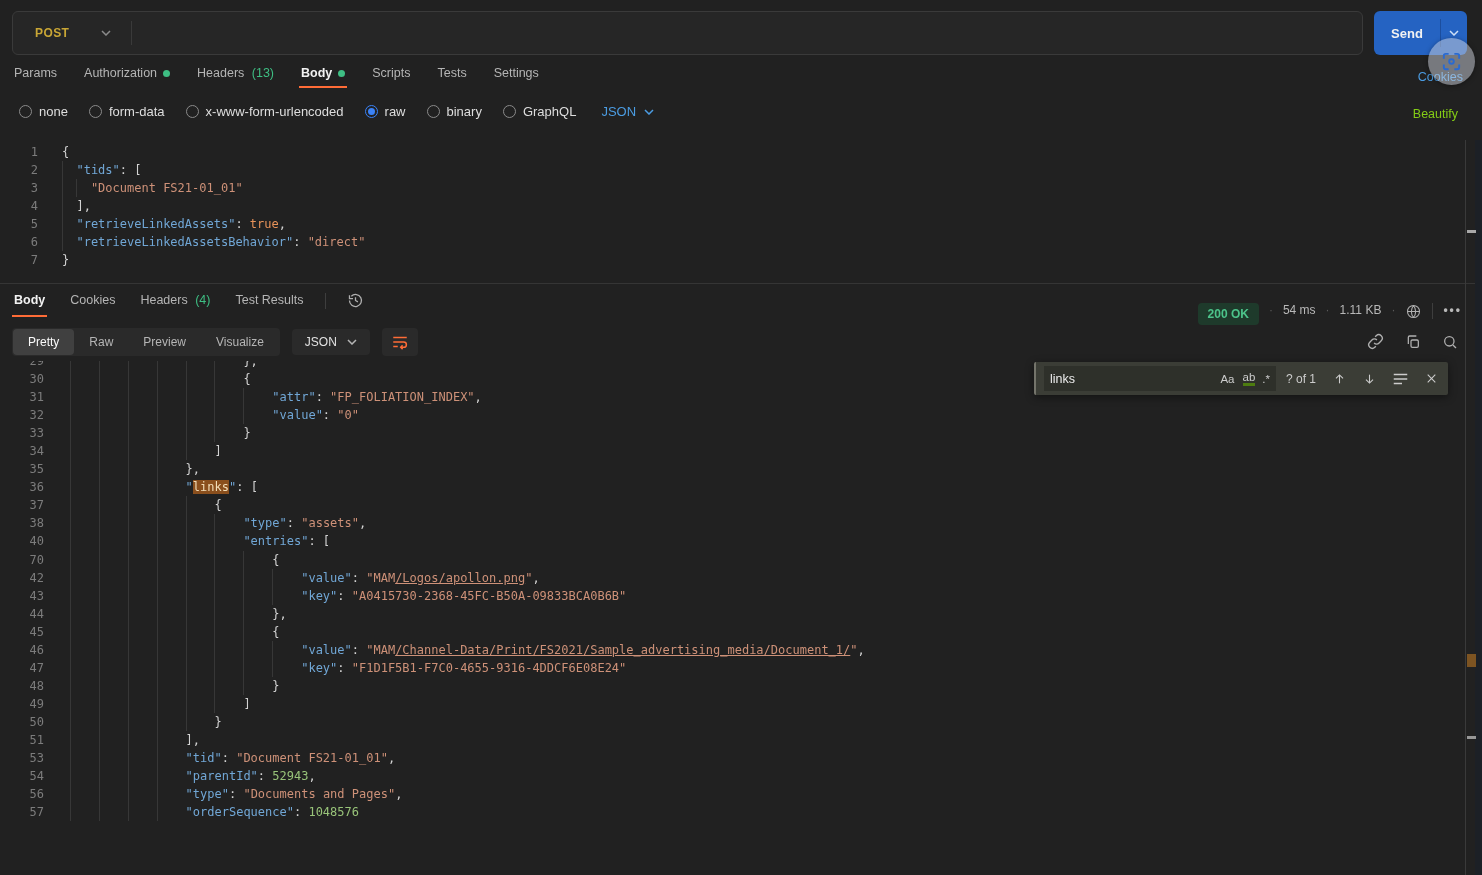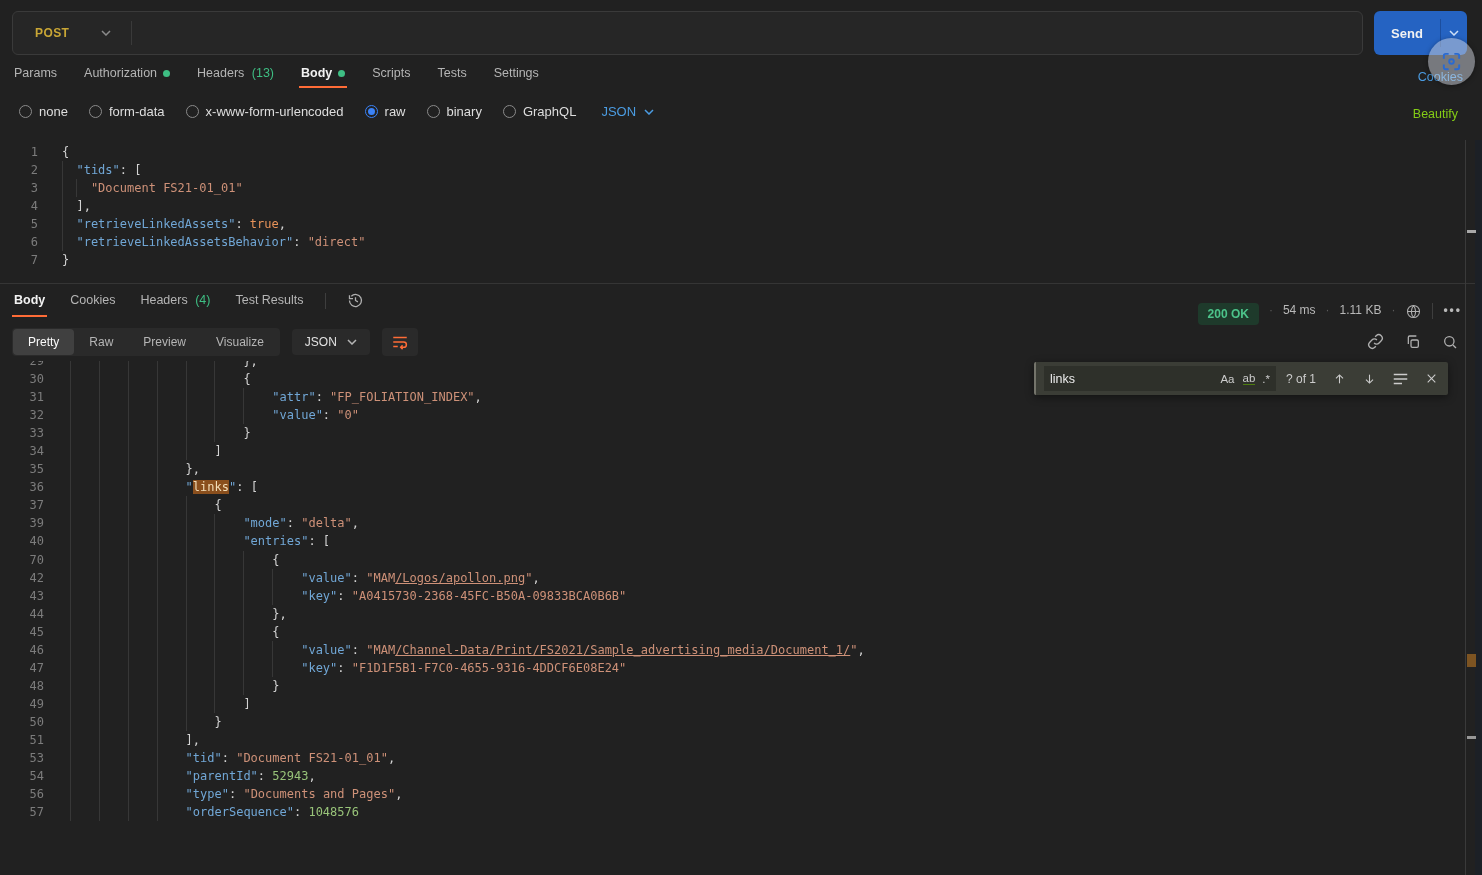--- a/index.html
+++ b/index.html
@@ -103,21 +103,21 @@
   .icon-btn { display:flex; cursor:pointer; }
 
   
   .find { position:absolute; left:1034px; top:362px; width:414px; height:33px; background:#3b3d36;
           border-left:2px solid #74746b; border-radius:2px; display:flex; align-items:center;
           box-shadow:0 2px 8px rgba(0,0,0,0.45); z-index:20; }
   .find-input { margin-left:8px; width:232px; height:25px; background:#2e302a; display:flex;
                 align-items:center; padding:0 6px; font-size:12.5px; color:#ececec; }
   .find-query { flex:1; }
   .find-opt { color:#cccccc; font-size:11.5px; margin-left:7px; cursor:pointer; }
-  .find-opt.ww { border-bottom:1px solid #4d7c0f;margin-left:8px; }
+  .find-opt.ww { border-bottom:3px solid #4d7c0f;margin-left:8px; }
   .find-count { margin-left:10px; color:#cccccc; font-size:12px; white-space:nowrap; }
   .find-actions { margin-left:auto; margin-right:10px; display:flex; gap:17px; align-items:center; }
 
   
   .ruler { position:absolute; left:1465px; top:140px; width:10px; height:735px;
            border-left:1px solid #3a3a3a; z-index:10; }
   .right-strip { position:absolute; left:1475px; top:140px; width:7px; height:735px; background:#1c2026; }
   .mark { position:absolute; left:1467px; width:9px; }
   .mark-cursor1 { top:230px; height:3px; background:#a8a8a8; }
   .mark-find { top:654px; height:13px; background:#7d5422; }
@@ -329,21 +329,21 @@
     <div class="inner code-pane resp" id="resp-editor">
         <div class="code-line"><span class="ln">29</span><span class="code"><span class="ind" style="width: 24ch;"></span><span class="tk-punc">},</span></span></div>
         <div class="code-line"><span class="ln">30</span><span class="code"><span class="ind" style="width: 24ch;"></span><span class="tk-punc">{</span></span></div>
         <div class="code-line"><span class="ln">31</span><span class="code"><span class="ind" style="width: 28ch;"></span><span class="tk-key">"attr"</span><span class="tk-punc">: </span><span class="tk-str">"FP_FOLIATION_INDEX"</span><span class="tk-punc">,</span></span></div>
         <div class="code-line"><span class="ln">32</span><span class="code"><span class="ind" style="width: 28ch;"></span><span class="tk-key">"value"</span><span class="tk-punc">: </span><span class="tk-str">"0"</span></span></div>
         <div class="code-line"><span class="ln">33</span><span class="code"><span class="ind" style="width: 24ch;"></span><span class="tk-punc">}</span></span></div>
         <div class="code-line"><span class="ln">34</span><span class="code"><span class="ind" style="width: 20ch;"></span><span class="tk-punc">]</span></span></div>
         <div class="code-line"><span class="ln">35</span><span class="code"><span class="ind" style="width: 16ch;"></span><span class="tk-punc">},</span></span></div>
         <div class="code-line"><span class="ln">36</span><span class="code"><span class="ind" style="width: 16ch;"></span><span class="tk-key">"</span><span class="tk-hl">links</span><span class="tk-key">"</span><span class="tk-punc">: [</span></span></div>
         <div class="code-line"><span class="ln">37</span><span class="code"><span class="ind" style="width: 20ch;"></span><span class="tk-punc">{</span></span></div>
-        <div class="code-line"><span class="ln">39</span><span class="code"><span class="ind" style="width: 24ch;"></span><span class="tk-key">"mode"</span><span class="tk-punc">: </span><span class="tk-str">"delta"</span><span class="tk-punc">,</span></span></div>
+        <div class="code-line"><span class="ln">38</span><span class="code"><span class="ind" style="width: 24ch;"></span><span class="tk-key">"type"</span><span class="tk-punc">: </span><span class="tk-str">"assets"</span><span class="tk-punc">,</span></span></div>
         <div class="code-line"><span class="ln">40</span><span class="code"><span class="ind" style="width: 24ch;"></span><span class="tk-key">"entries"</span><span class="tk-punc">: [</span></span></div>
         <div class="code-line"><span class="ln">70</span><span class="code"><span class="ind" style="width: 28ch;"></span><span class="tk-punc">{</span></span></div>
         <div class="code-line"><span class="ln">42</span><span class="code"><span class="ind" style="width: 32ch;"></span><span class="tk-key">"value"</span><span class="tk-punc">: </span><span class="tk-str">"MAM</span><span class="tk-link">/Logos/apollon.png</span><span class="tk-str">"</span><span class="tk-punc">,</span></span></div>
         <div class="code-line"><span class="ln">43</span><span class="code"><span class="ind" style="width: 32ch;"></span><span class="tk-key">"key"</span><span class="tk-punc">: </span><span class="tk-str">"A0415730-2368-45FC-B50A-09833BCA0B6B"</span></span></div>
         <div class="code-line"><span class="ln">44</span><span class="code"><span class="ind" style="width: 28ch;"></span><span class="tk-punc">},</span></span></div>
         <div class="code-line"><span class="ln">45</span><span class="code"><span class="ind" style="width: 28ch;"></span><span class="tk-punc">{</span></span></div>
         <div class="code-line"><span class="ln">46</span><span class="code"><span class="ind" style="width: 32ch;"></span><span class="tk-key">"value"</span><span class="tk-punc">: </span><span class="tk-str">"MAM</span><span class="tk-link">/Channel-Data/Print/FS2021/Sample_advertising_media/Document_1/</span><span class="tk-str">"</span><span class="tk-punc">,</span></span></div>
         <div class="code-line"><span class="ln">47</span><span class="code"><span class="ind" style="width: 32ch;"></span><span class="tk-key">"key"</span><span class="tk-punc">: </span><span class="tk-str">"F1D1F5B1-F7C0-4655-9316-4DDCF6E08E24"</span></span></div>
         <div class="code-line"><span class="ln">48</span><span class="code"><span class="ind" style="width: 28ch;"></span><span class="tk-punc">}</span></span></div>
         <div class="code-line"><span class="ln">49</span><span class="code"><span class="ind" style="width: 24ch;"></span><span class="tk-punc">]</span></span></div>

